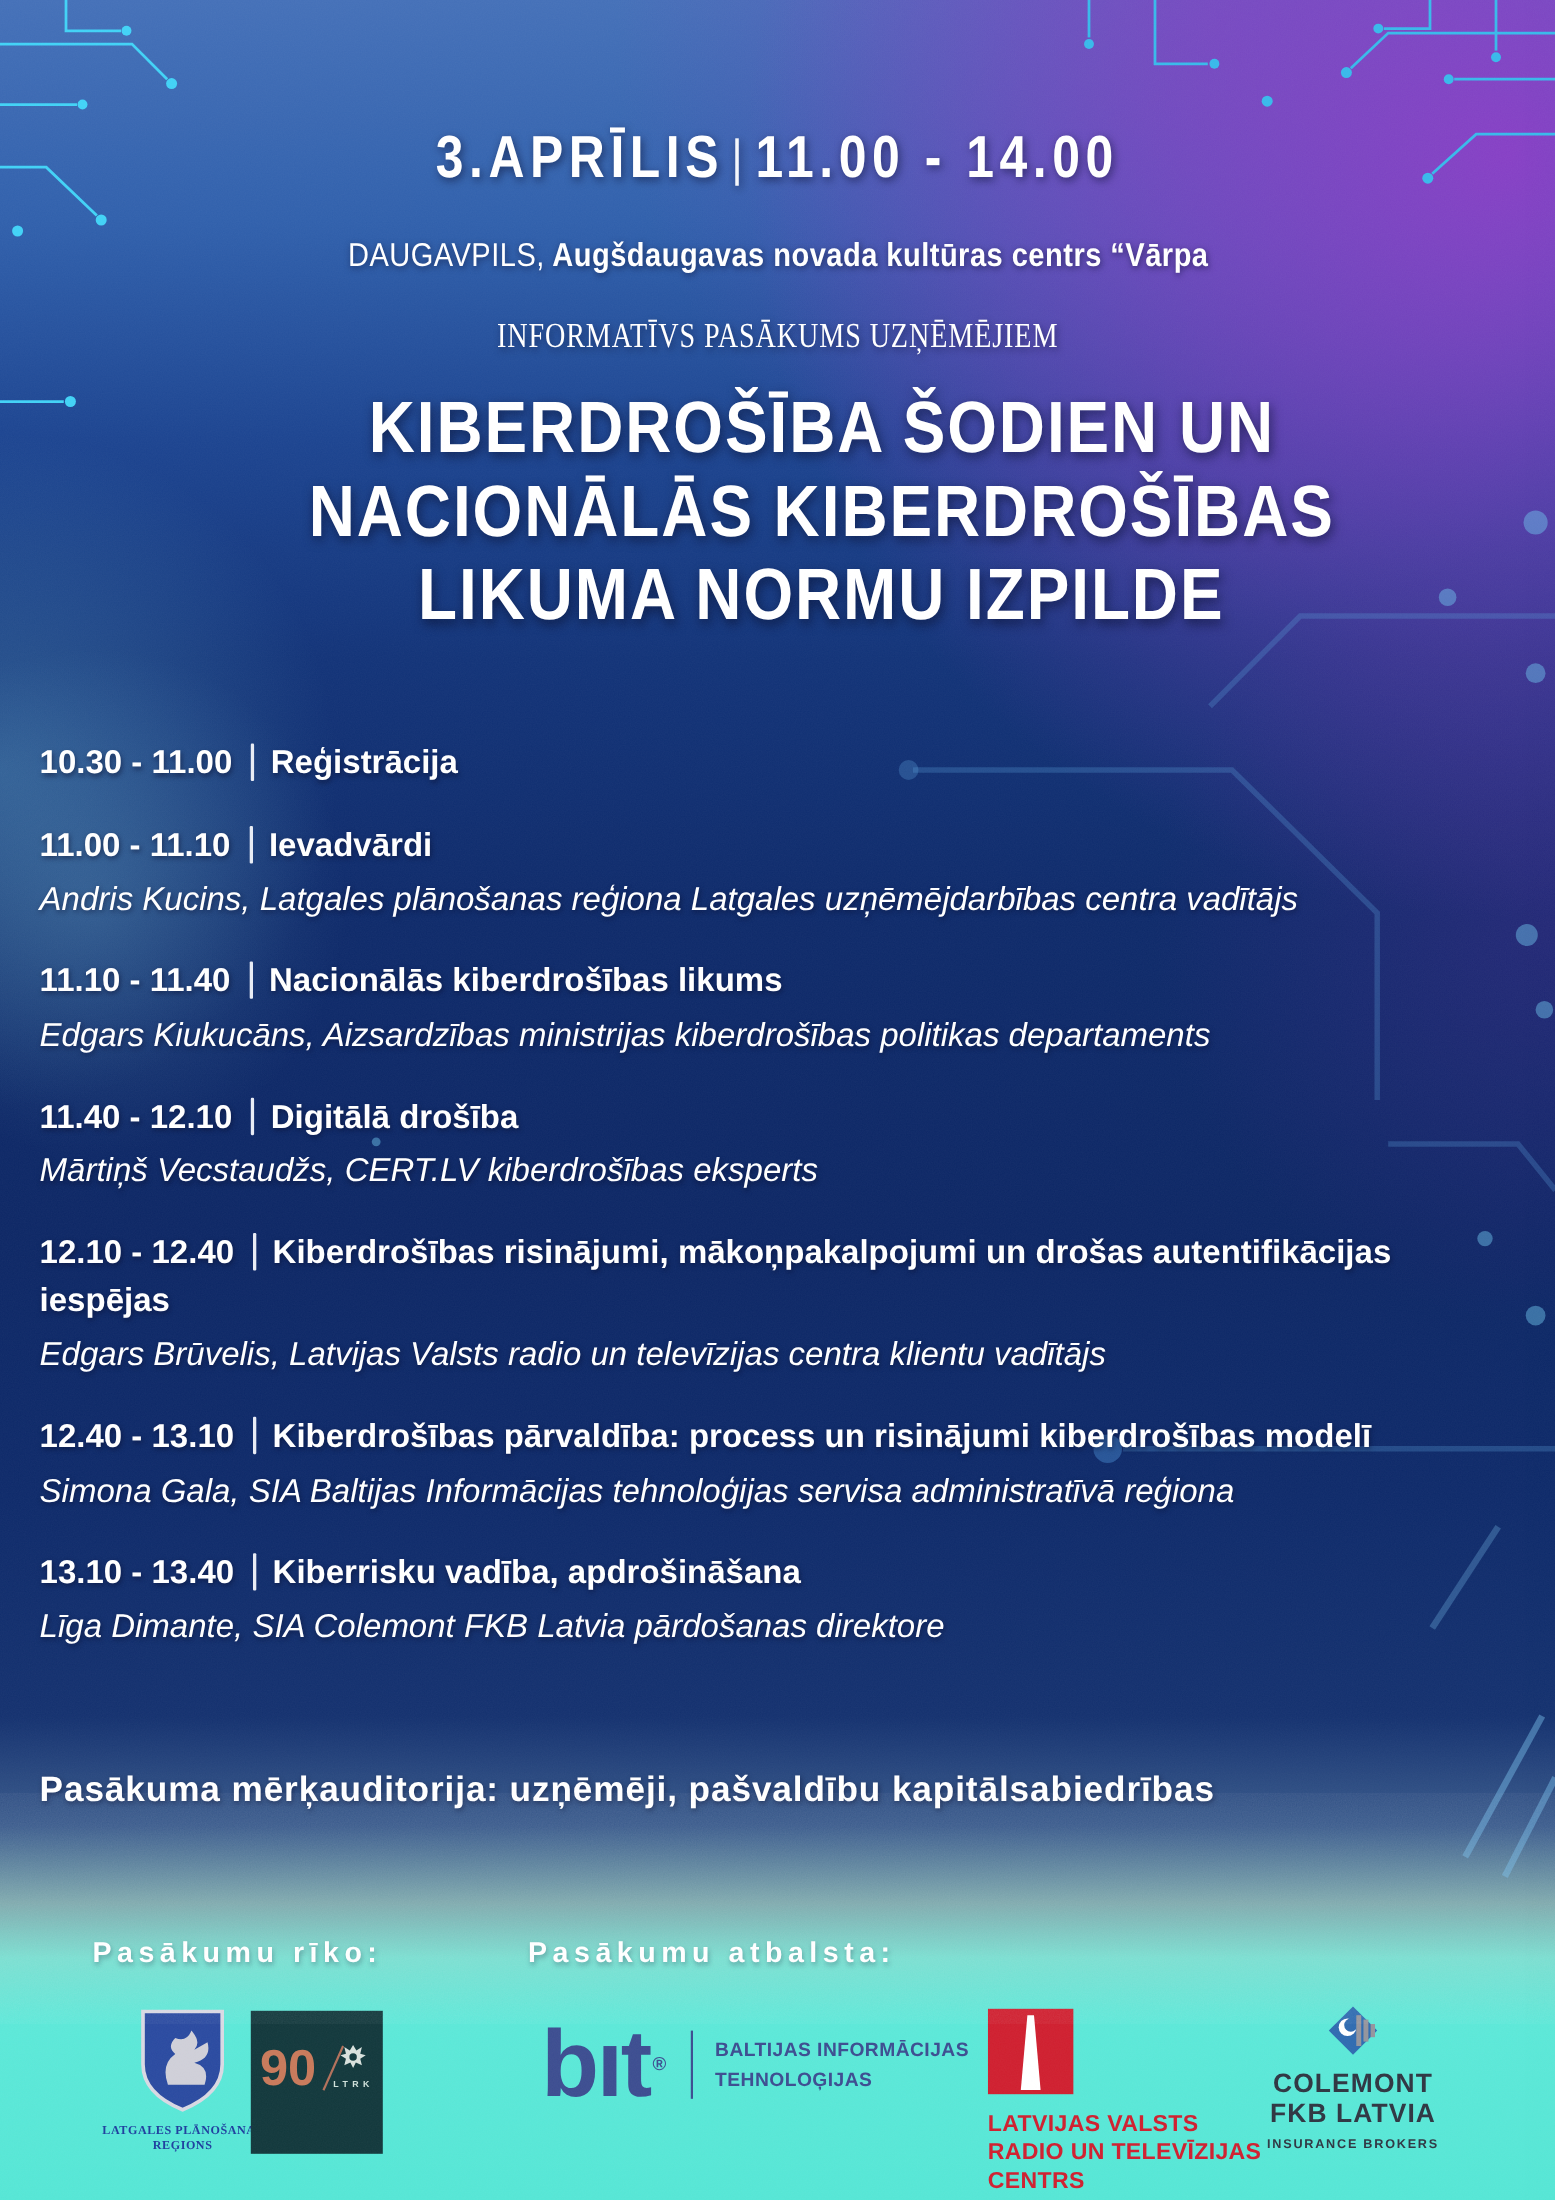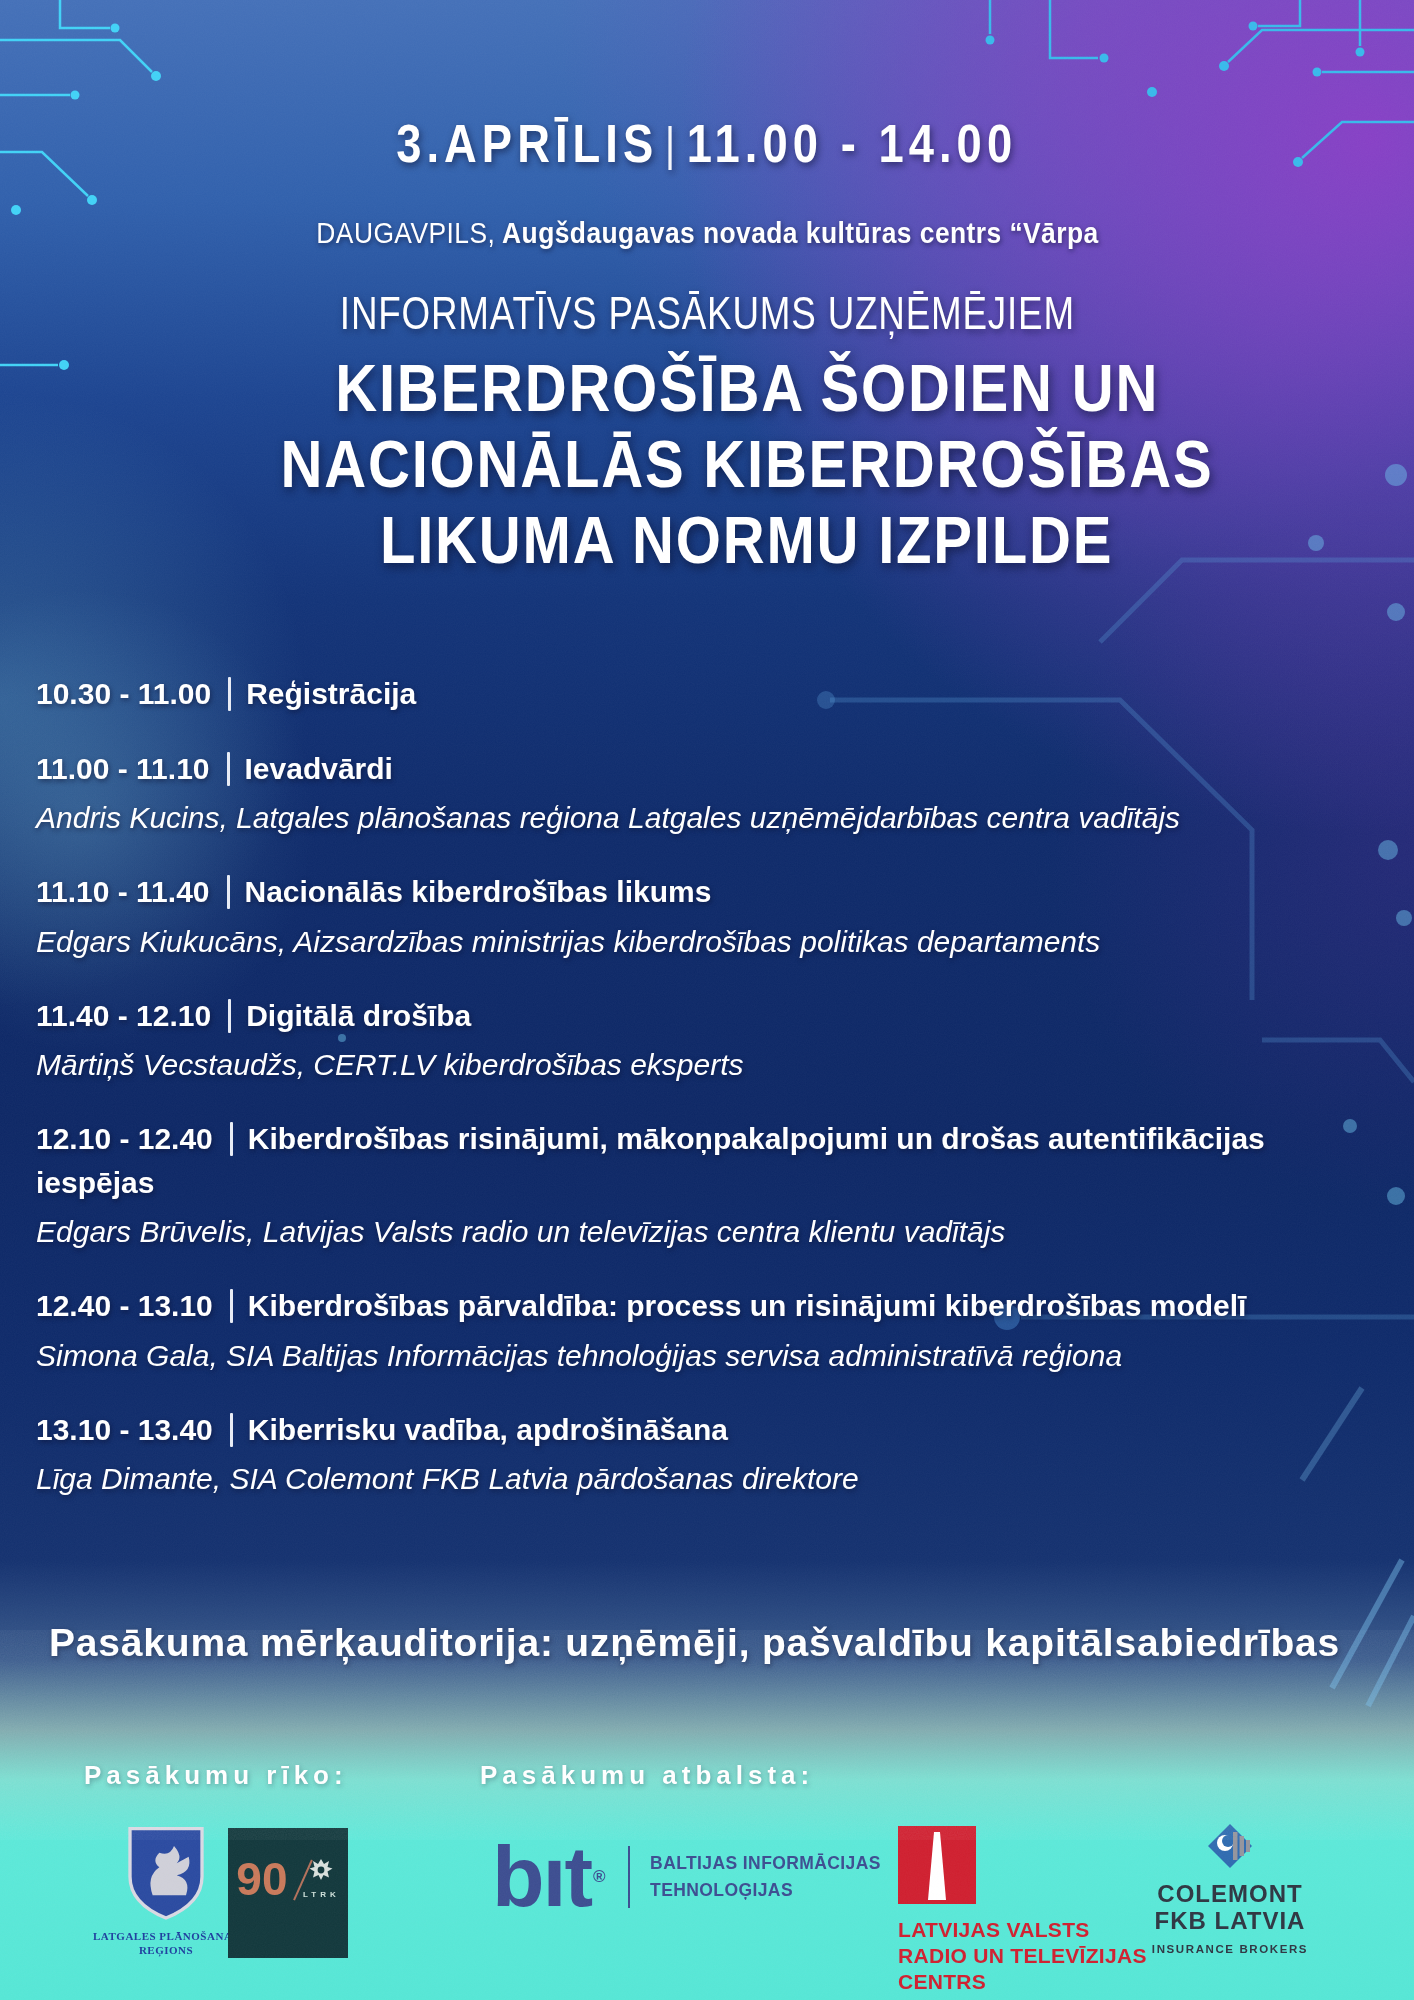--- a/index.html
+++ b/index.html
@@ -27,39 +27,39 @@
   .date-line{top:112px;font-weight:700;font-size:54px;letter-spacing:6px;
     text-shadow:2px 3px 8px rgba(5,10,40,.55);white-space:nowrap;}
   .date-line .cond{transform:scaleX(.84);}
   .date-sep{font-weight:400;font-size:46px;opacity:.95;padding:0 8px;vertical-align:2px;}
 
   .location{top:216px;font-size:30px;letter-spacing:.5px;text-shadow:1px 2px 6px rgba(5,10,40,.55);white-space:nowrap;}
   .location .cond{transform:scaleX(.88);}
   .location .city{font-weight:400;}
   .location .venue{font-weight:700;}
 
-  .kicker{top:286px;font-size:46px;font-weight:500;letter-spacing:1px;
-    text-shadow:2px 3px 8px rgba(5,10,40,.5);white-space:nowrap;}
+  .kicker{top:286px;font-size:32px;font-weight:500;letter-spacing:1px;
+    text-shadow:2px 3px 8px rgba(5,10,40,.5);white-space:nowrap;font-family:Liberation Serif, serif;}
   .kicker .cond{transform:scaleX(.8);}
 
   .title{top:350px;margin:0;font-size:66px;font-weight:800;letter-spacing:2px;line-height:76px;
     text-shadow:2px 4px 10px rgba(5,10,40,.6);padding-left:40px;}
   .title .tl{display:block;}
   .title .cond{transform:scaleX(.88);white-space:nowrap;}
 
   .agenda{position:absolute;top:672px;left:36px;right:38px;}
   .agenda .item{margin-bottom:31px;}
   .agenda .slot{margin:0;font-size:30px;font-weight:700;line-height:1.45;
     text-shadow:1px 2px 5px rgba(5,10,40,.55);}
   .agenda .sep{display:inline-block;width:3px;height:34px;background:#e8ecf5;
     margin:0 15px 0 17px;vertical-align:-7px;border-radius:1px;}
   .agenda .speaker{margin:7px 0 0 0;font-size:30px;font-style:italic;font-weight:400;line-height:1.4;
     text-shadow:1px 2px 5px rgba(5,10,40,.55);}
 
-  .audience{position:absolute;top:1608px;left:36px;margin:13px;font-size:39px;font-weight:700;
+  .audience{position:absolute;top:1608px;left:36px;margin:0;font-size:32px;font-weight:700;
     letter-spacing:.8px;text-shadow:1px 2px 5px rgba(5,10,40,.5);}
 
   .org-label,.sup-label{position:absolute;top:1760px;margin:0;font-size:26px;font-weight:700;
     letter-spacing:5px;text-shadow:1px 2px 5px rgba(20,40,60,.35);}
   .org-label{left:84px;}
   .sup-label{left:480px;}
 
   .logo{position:absolute;}
   .lpr{left:84px;top:1826px;width:164px;text-align:center;}
   .lpr .caption{margin-top:3px;font-family:"Liberation Serif",serif;font-size:11px;font-weight:700;

